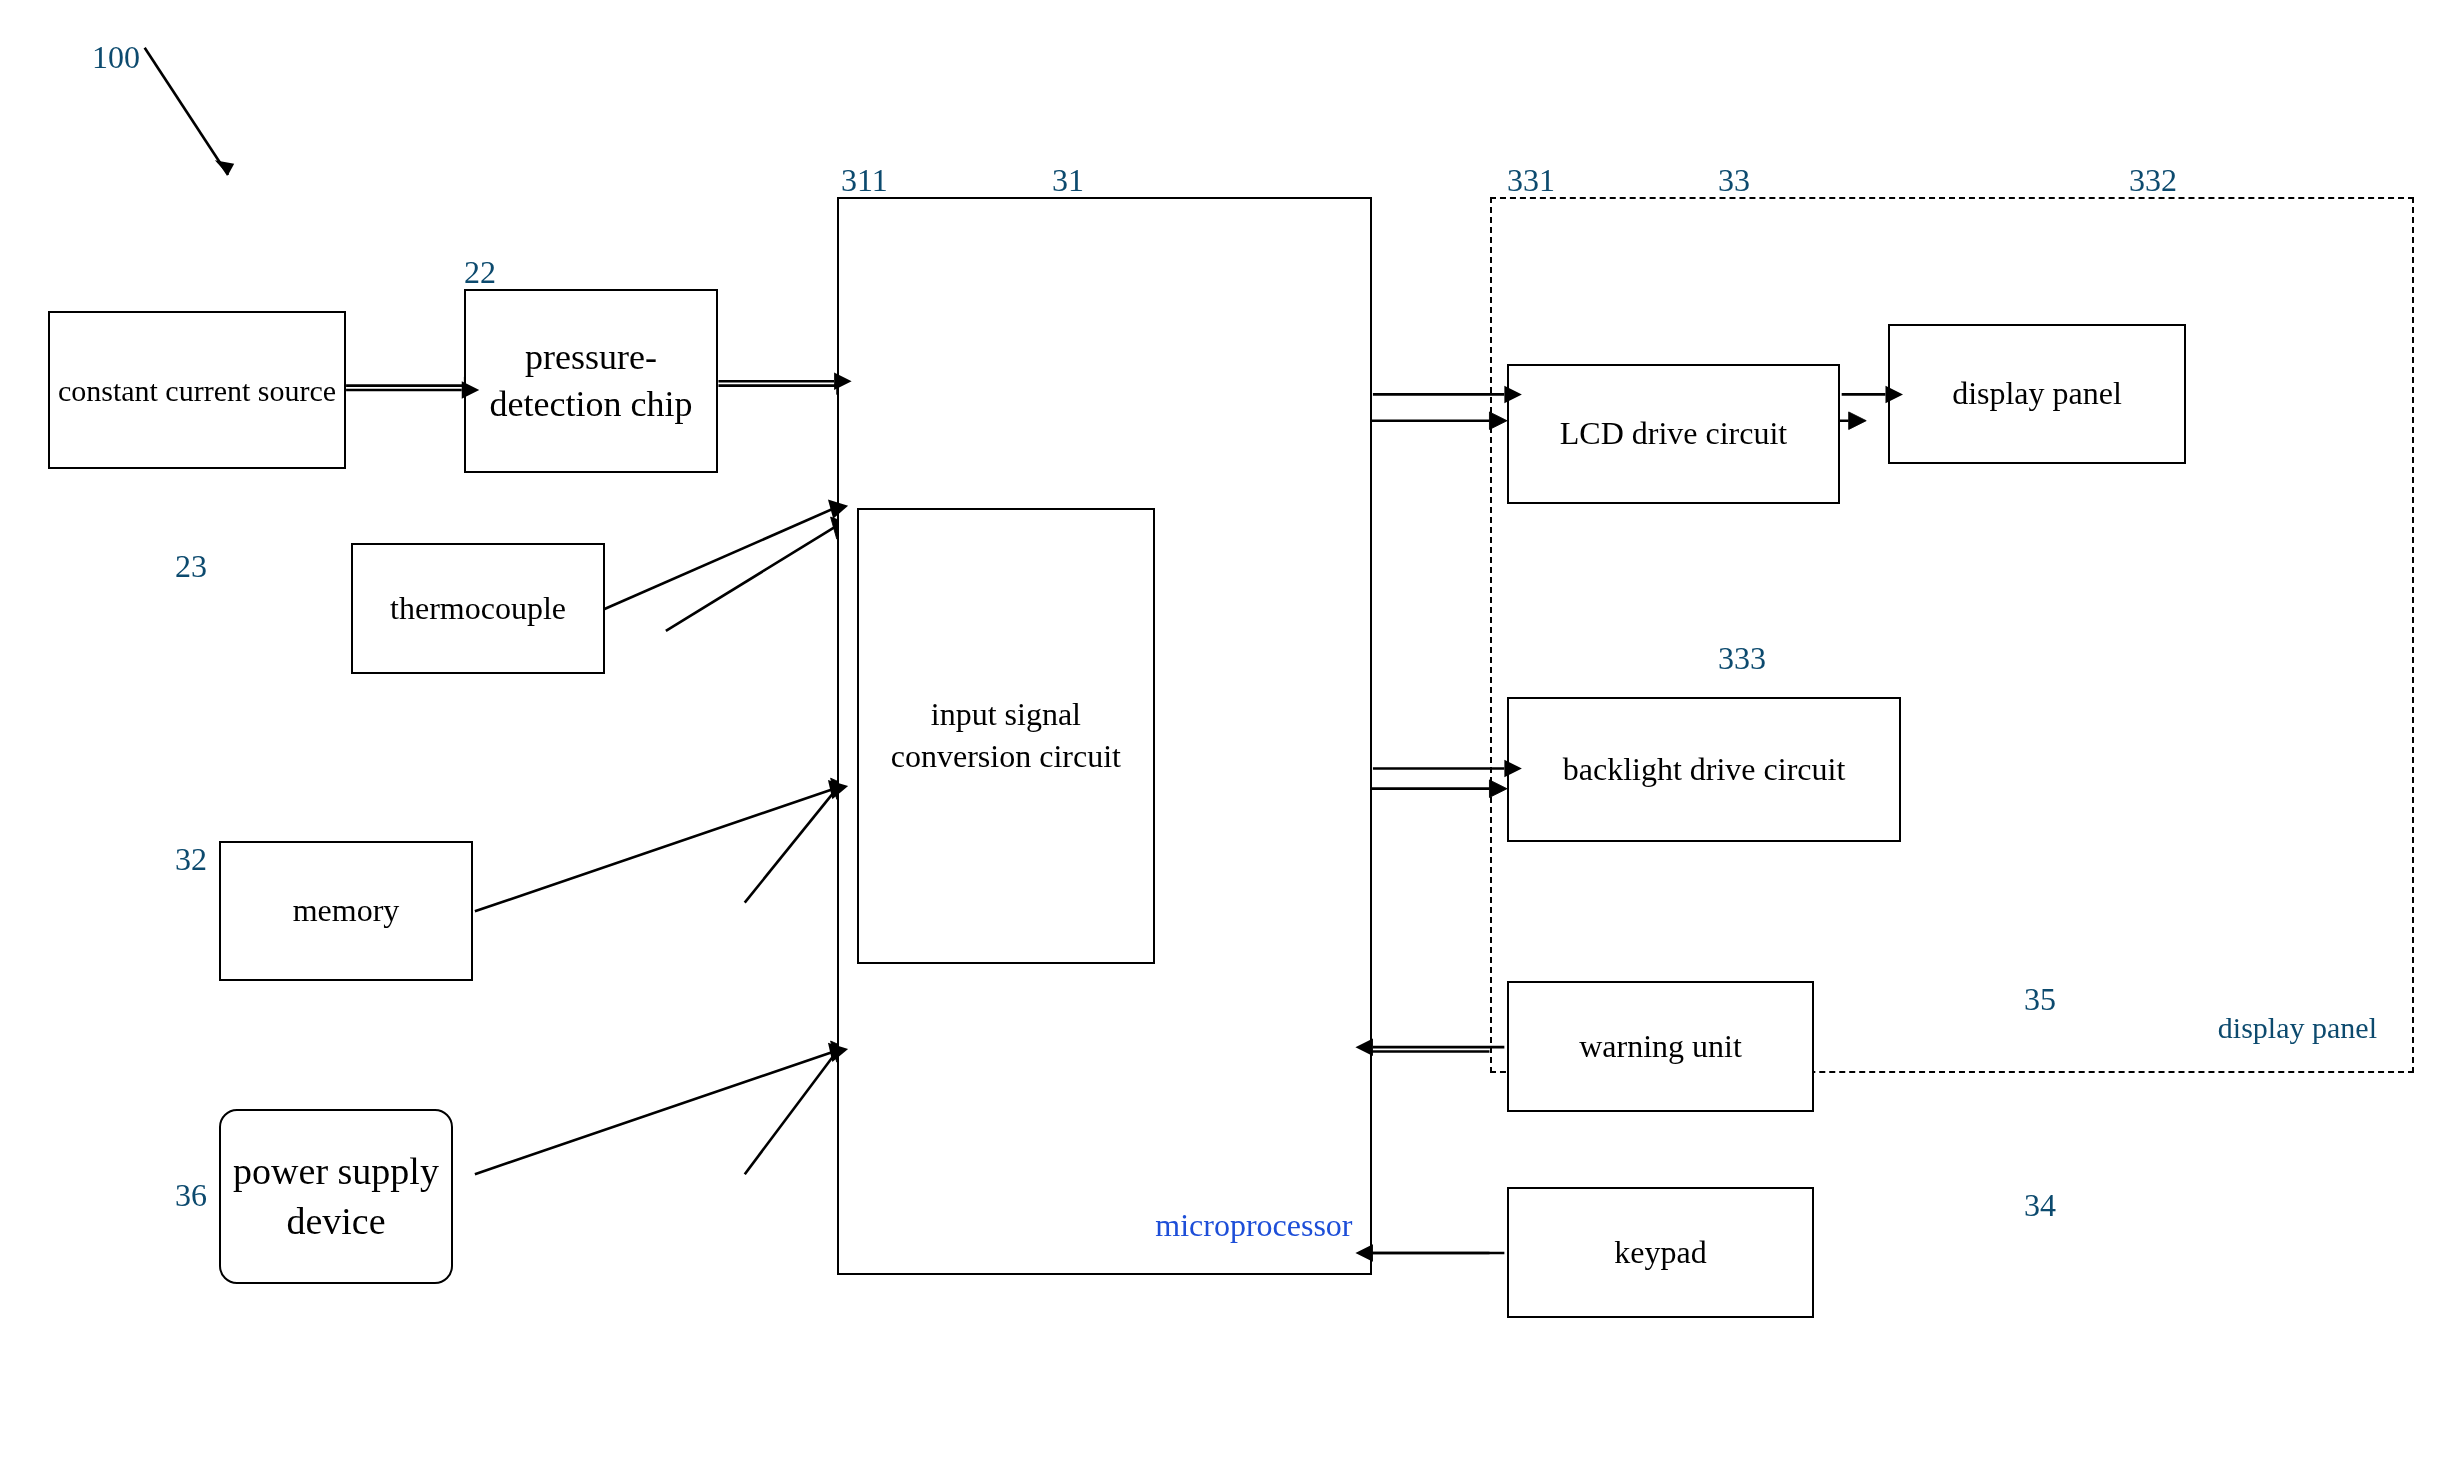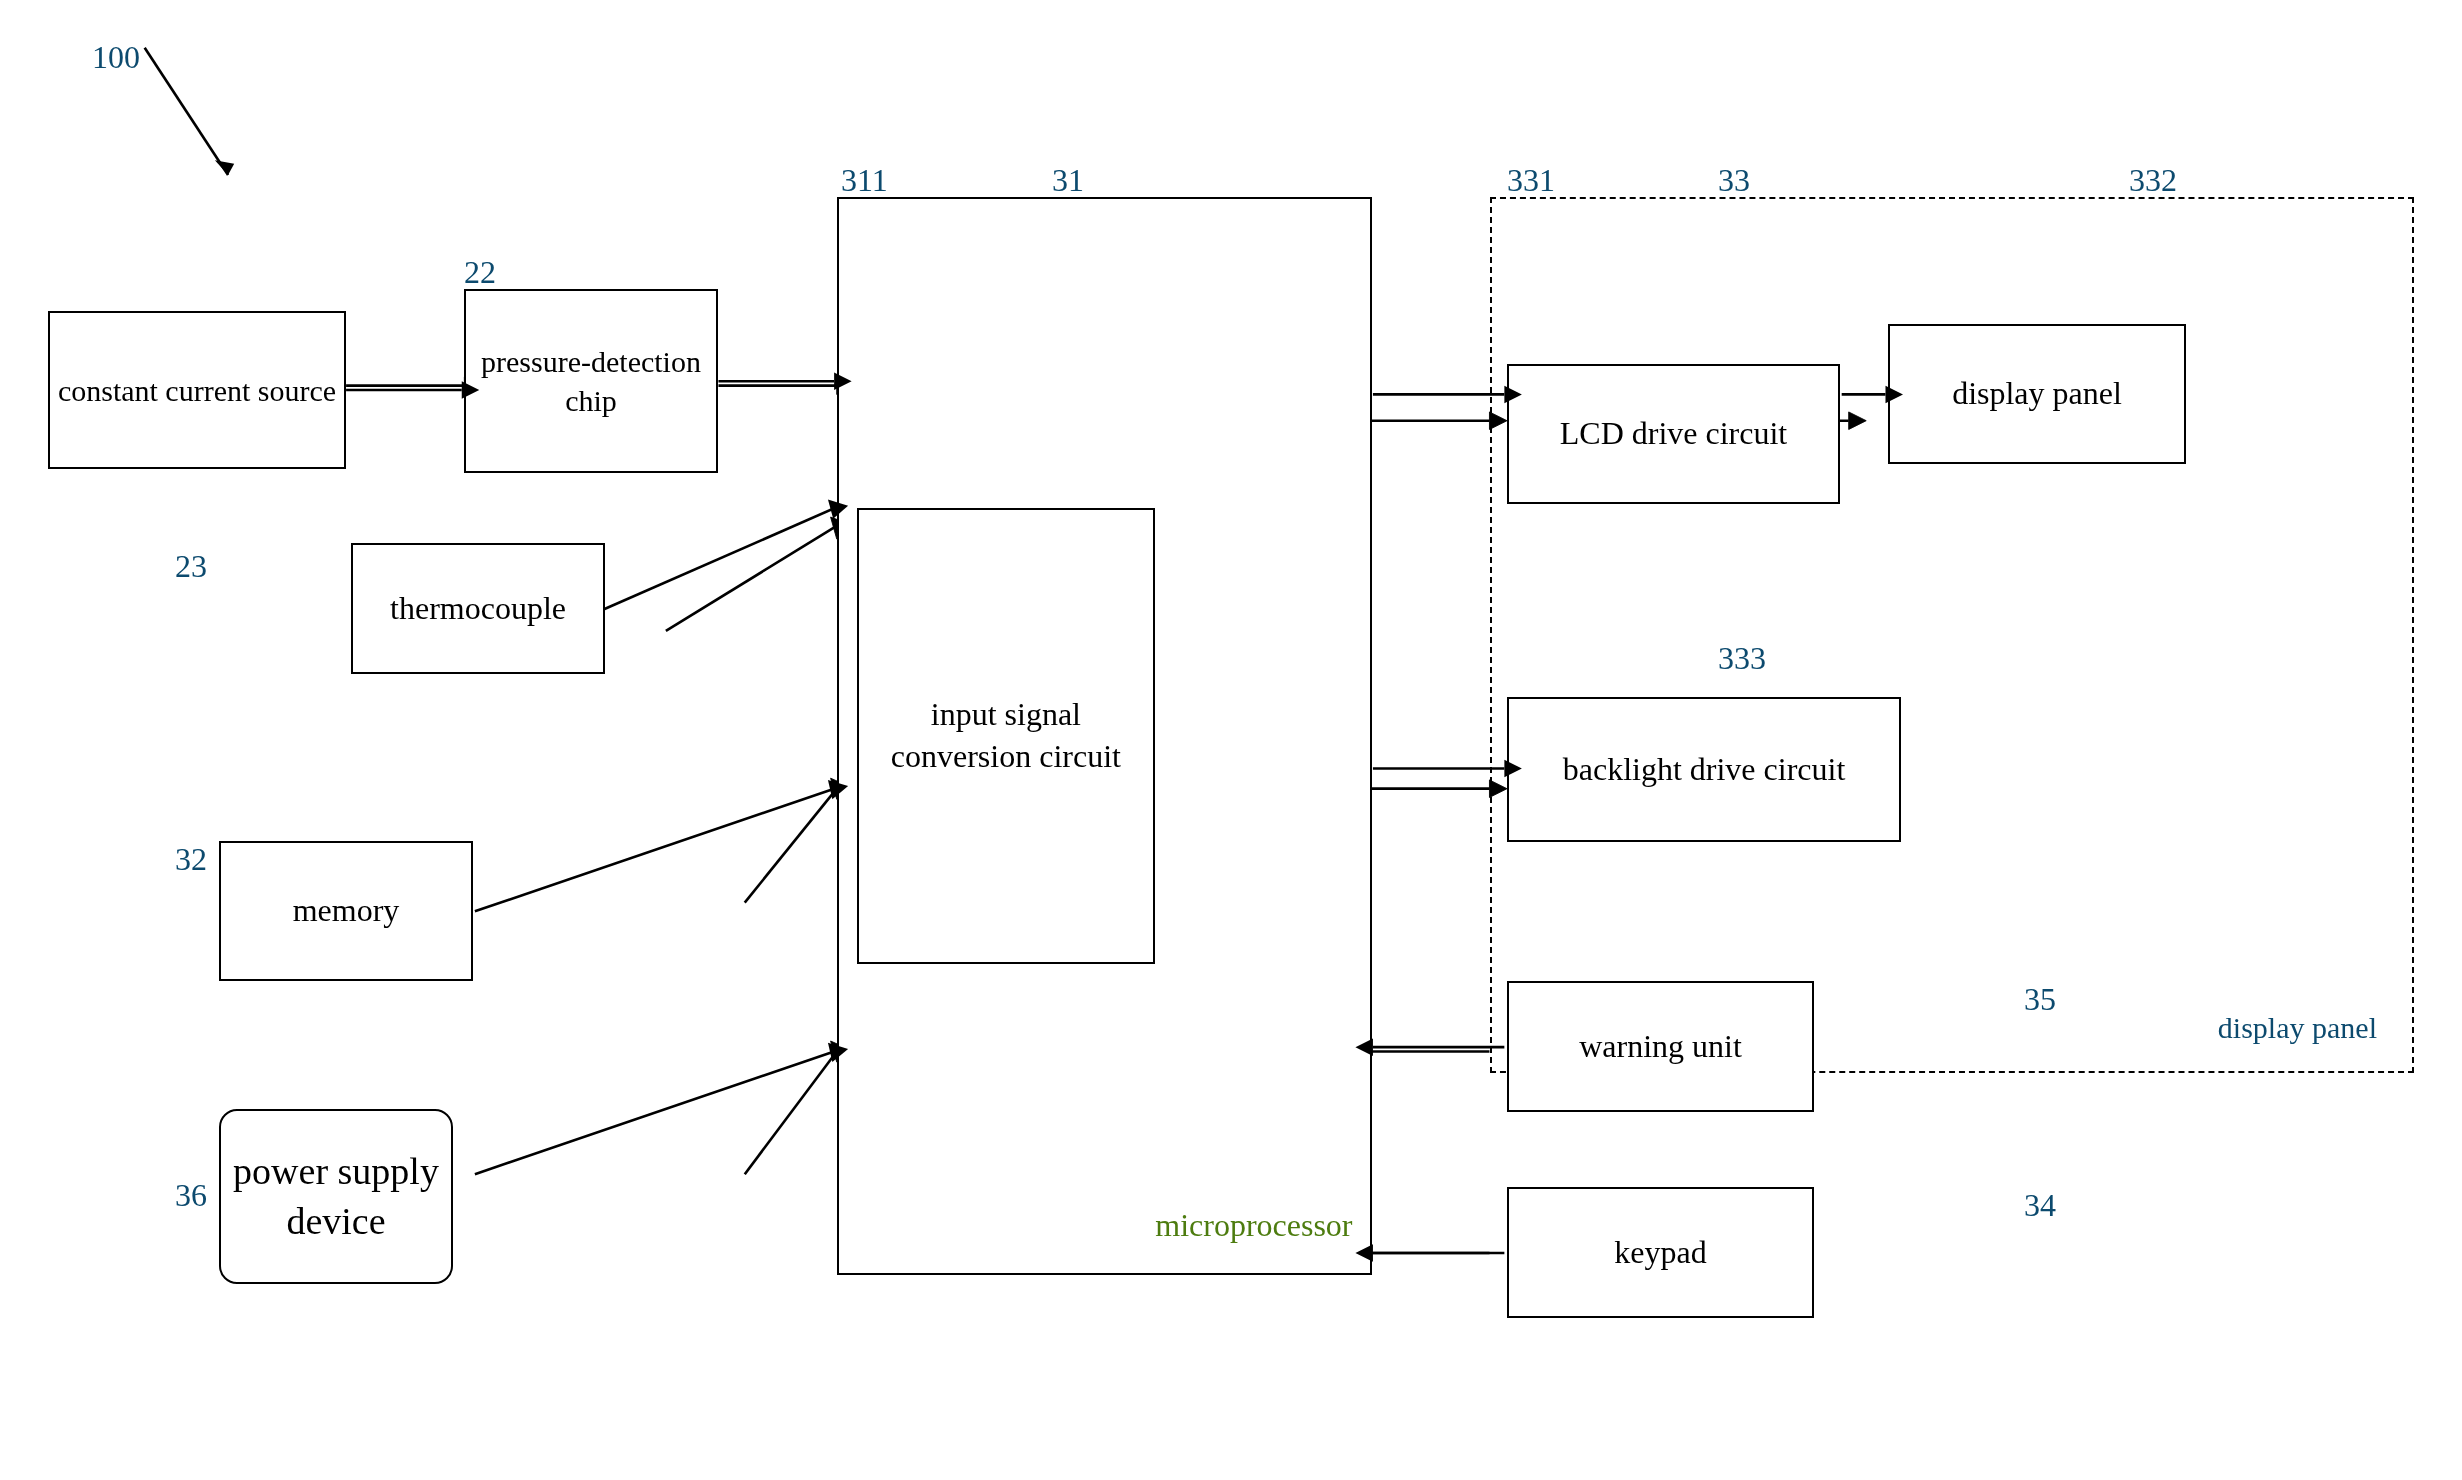--- a/index.html
+++ b/index.html
@@ -126,21 +126,21 @@
 
   <div class="label" style="top:981px; left:2024px;">35</div>
 
   <div class="label" style="top:1187px; left:2024px;">34</div>
 
   <div class="box" style="left:48px; top:311px; width:298px; height:158px; font-size:30px;">
     <span>constant current
 source</span>
   </div>
 
-  <div class="box" style="left:464px; top:289px; width:254px; height:184px; font-size:30px;">
+  <div class="box" style="left:464px; top:289px; width:254px; height:184px; font-size:36px;">
     <span>pressure-detection
 chip</span>
   </div>
 
   <div class="box" style="left:351px; top:543px; width:254px; height:131px; font-size:32px;">
     <span>thermocouple</span>
   </div>
 
   <div class="box" style="left:219px; top:841px; width:254px; height:140px; font-size:32px;">
     <span>memory</span>
@@ -149,21 +149,21 @@
   <div class="box" style="left:219px; top:1109px; width:234px; height:175px; font-size:38px;border-radius:18px;">
     <span>power supply
 device</span>
   </div>
 
   <div class="box" style="left:837px; top:197px; width:535px; height:1078px; font-size:32px; flex-direction:row; justify-content:space-between; padding:26px 17.5px;">
 
     <div style="border:2.6px solid #000; width:100%; height:456px; display:flex; align-items:center; justify-content:center; text-align:center; font-size:32px; padding:8.8px;">
       <span>input signal conversion circuit</span>
     </div>
-    <div style="font-size:32px; color:#4d7c0f; margin-top:auto; padding-top:17.5px;">
+    <div style="font-size:32px; color:#1d4ed8; margin-top:auto; padding-top:17.5px;">
       <span>microprocessor</span>
     </div>
   </div>
 
   <div class="dashed-box" style="left:1490px; top:197px; width:924px; height:876px;">
 
     <div class="label" style="bottom:26px; right:35px; font-size:30px; position:absolute;">display panel</div>
   </div>
 
   <div class="box" style="left:1507px; top:324px; width:333px; height:140px; font-size:32px;margin-top:40px;">

